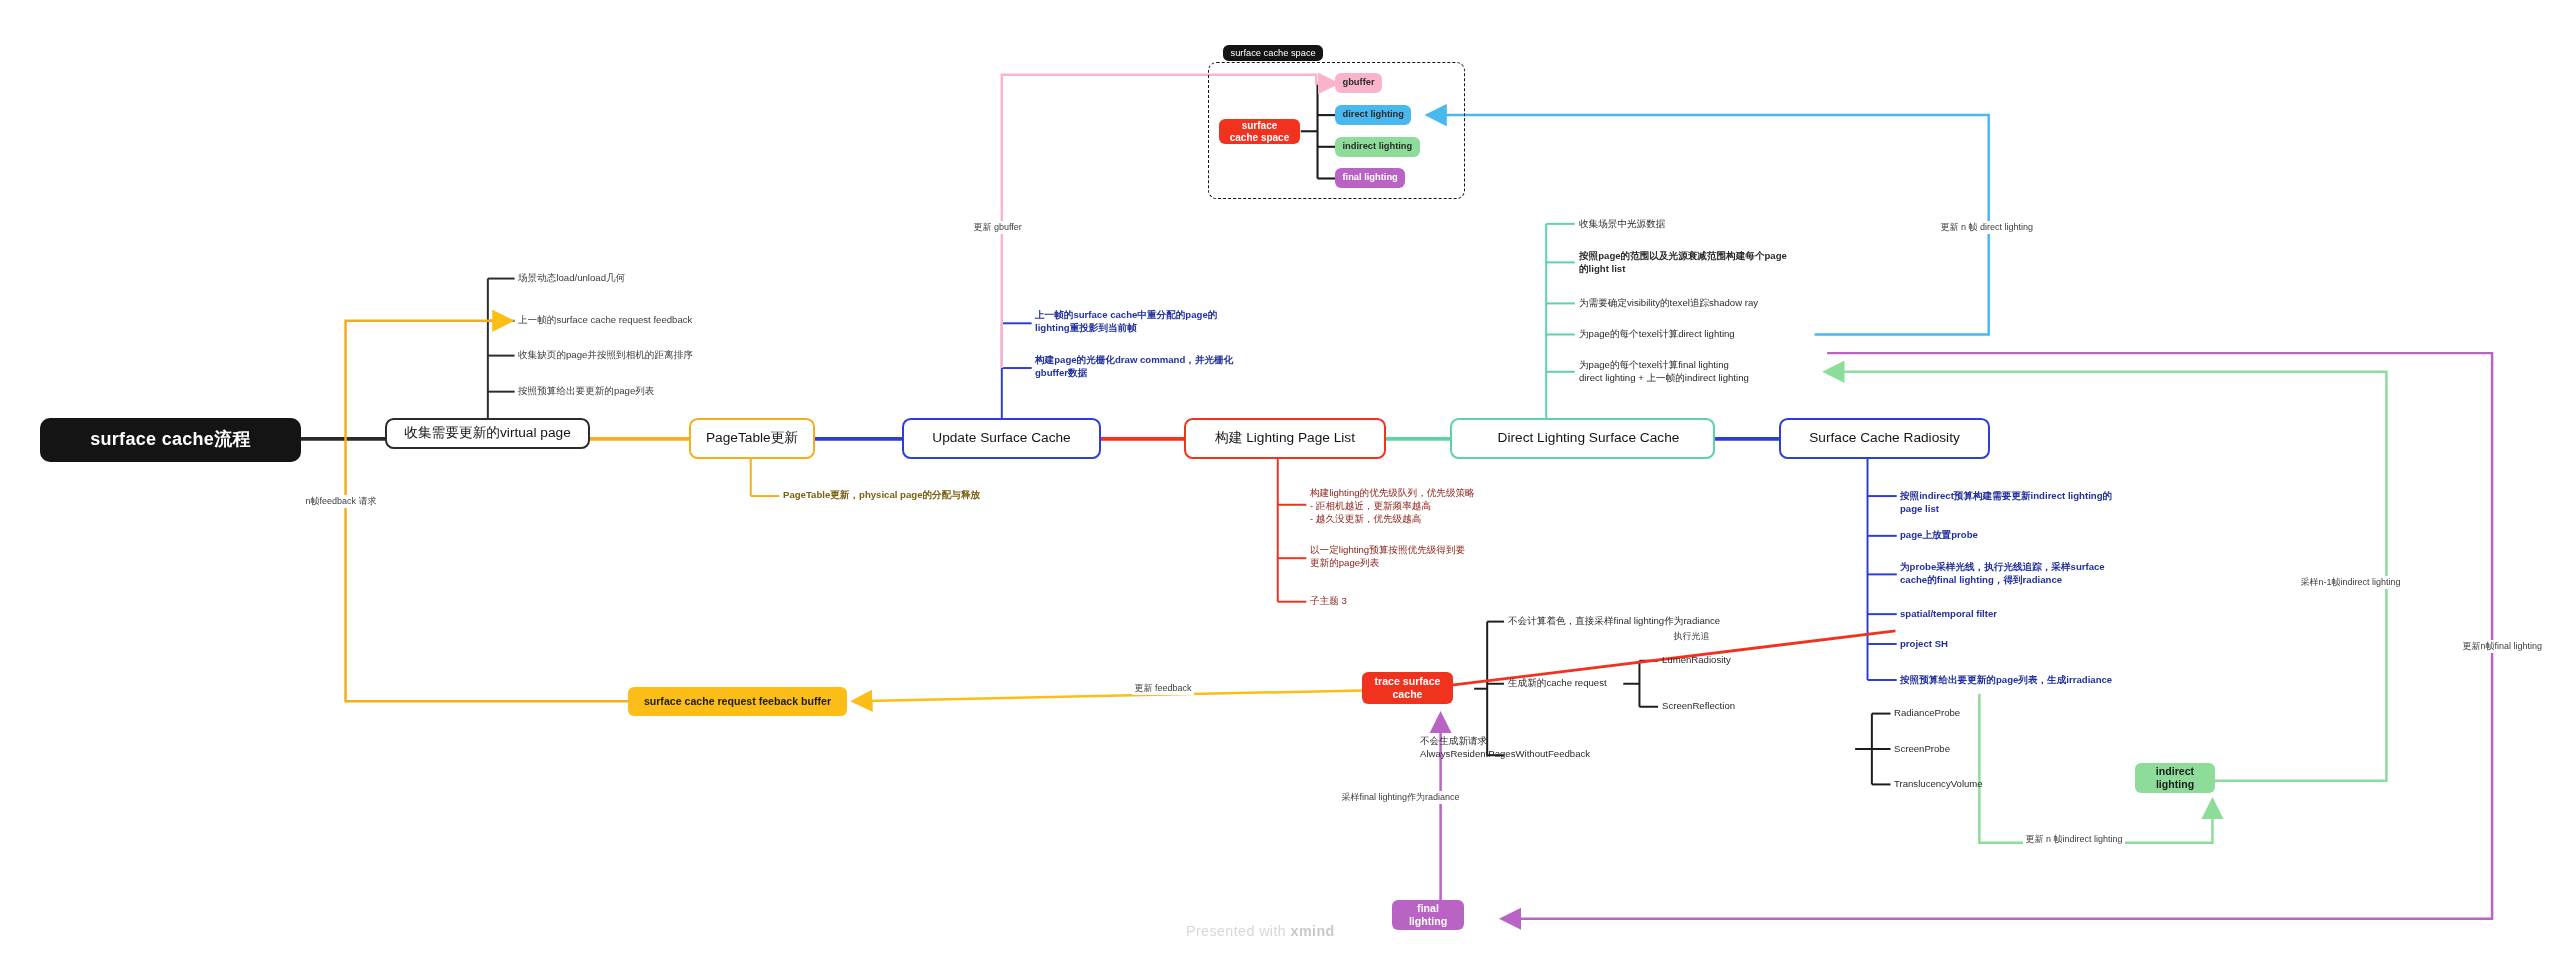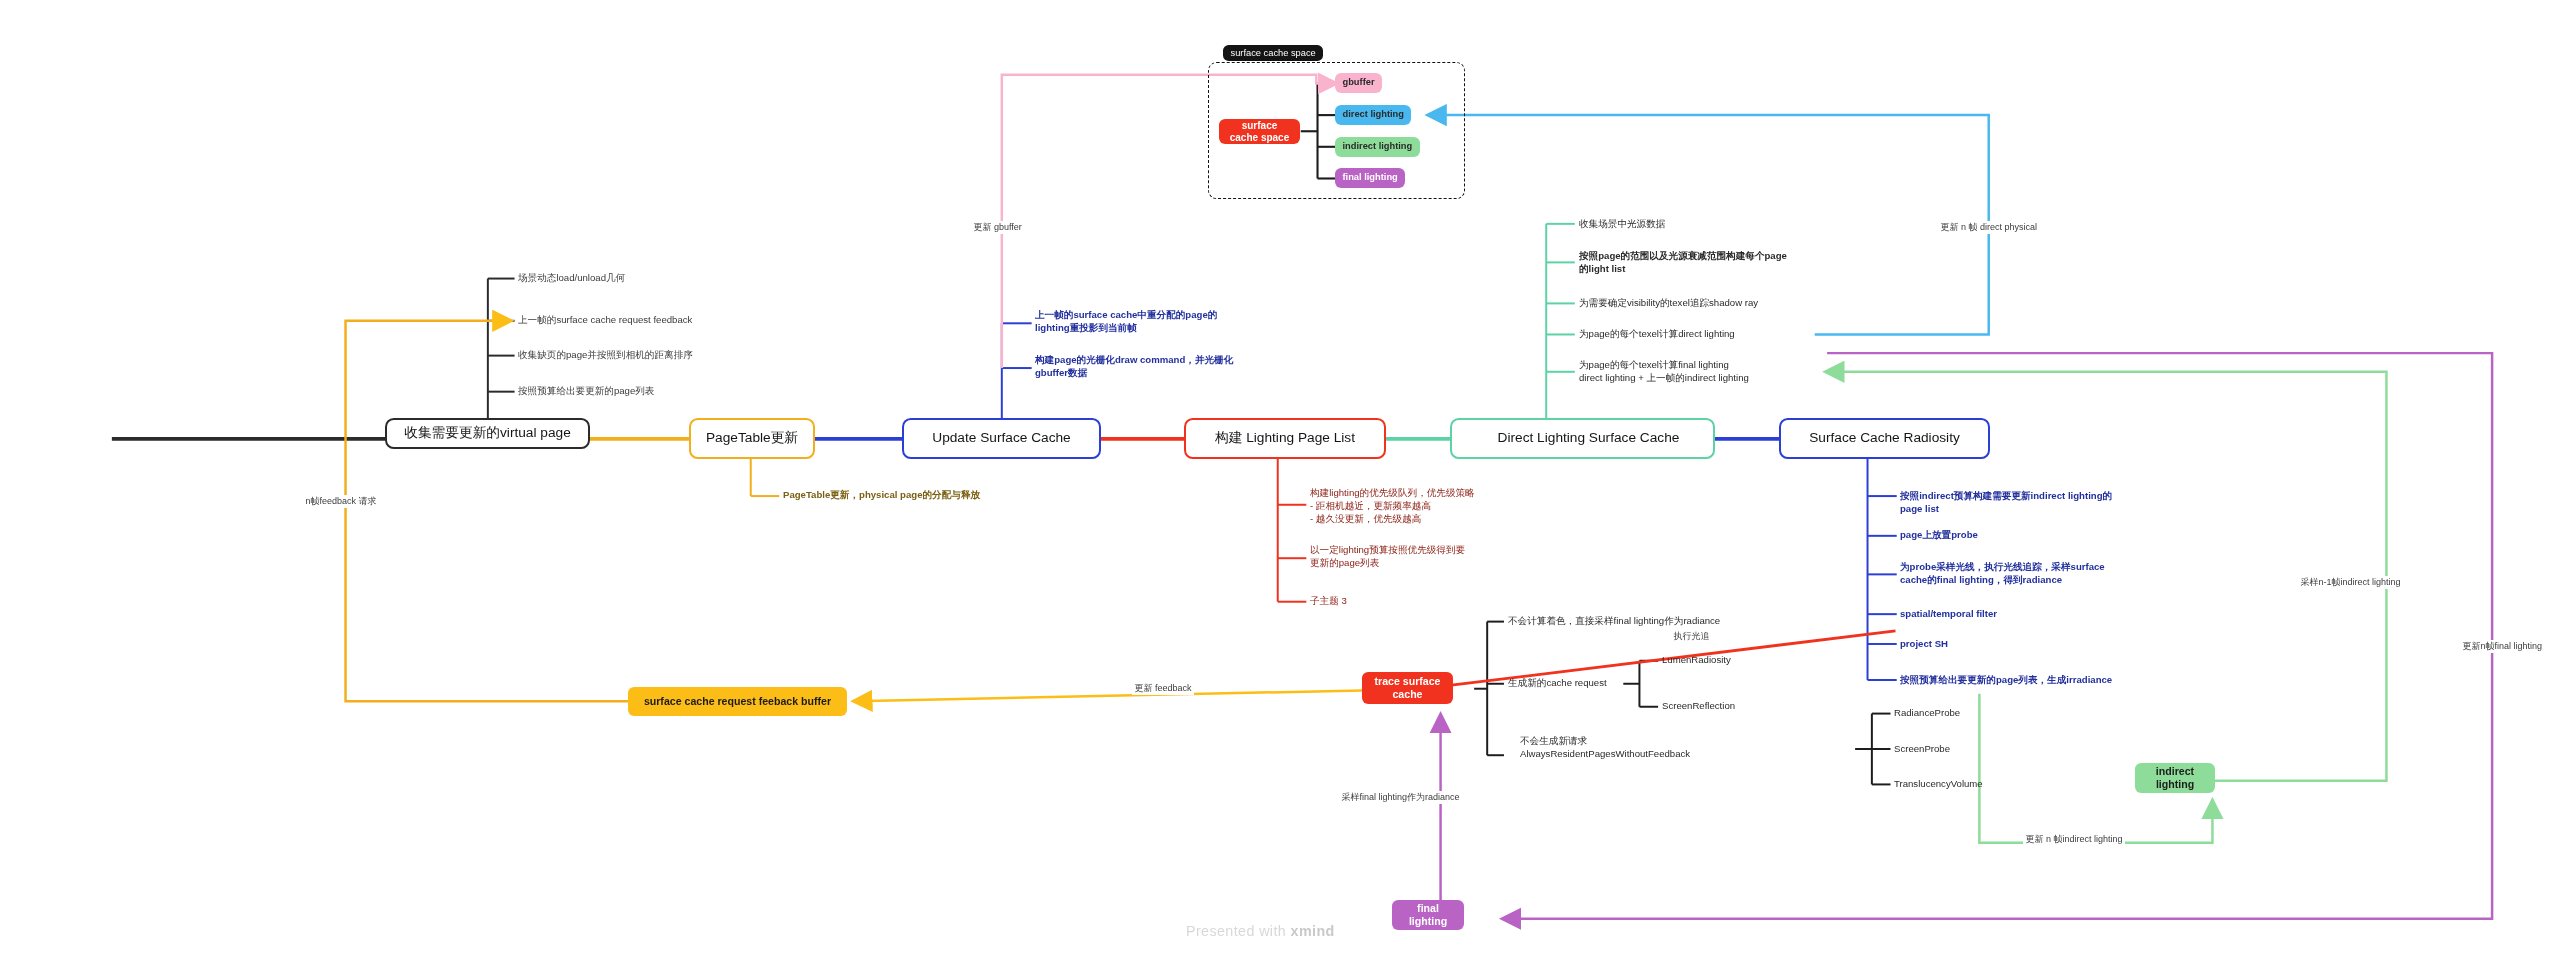--- a/index.html
+++ b/index.html
@@ -171,20 +171,23 @@
     <path d="M3560,1256 L3840,1256 L3840,700 L3840,598 L2940,598" fill="none" stroke="#8ddc9a" stroke-width="4" marker-end="url(#ah-green)"></path>
 
     <path d="M3185,1116 L3185,1356 L3560,1356 L3560,1290" fill="none" stroke="#8ddc9a" stroke-width="4" marker-end="url(#ah-green)"></path>
 
     <path d="M2620,1090 L2620,1330 L2620,1420" fill="none" stroke="#b963c4" stroke-width="0"></path>
     <path d="M2940,568 L4010,568 L4010,1478 L2420,1478" fill="none" stroke="#b963c4" stroke-width="4" marker-end="url(#ah-purple)"></path>
 
     <path d="M2318,1450 L2318,1152" fill="none" stroke="#b963c4" stroke-width="4" marker-end="url(#ah-purple)"></path>
   </svg>
 
+  <div class="node root" style="left:40px;top:418px;width:261px;height:44px;">
+    <span>surface cache流程</span>
+  </div>
 
   <div class="node main c-black" style="left:385px;top:418px;width:205px;height:31px;">
     <span>收集需要更新的virtual page</span>
   </div>
 
   <div class="node main c-amber" style="left:689px;top:418px;width:126px;height:41px;">
     <span>PageTable更新</span>
   </div>
 
   <div class="node main c-blue" style="left:902px;top:418px;width:199px;height:41px;">
@@ -272,33 +275,33 @@
   <div class="node chip dark" style="left:2135px;top:763px;height:30px;width:80px;background:#8ddc9a;color:#1d1d1d;font-size:10.6px;">
     <span>indirect lighting</span>
   </div>
 
   <div class="node chip" style="left:1392px;top:900px;height:30px;width:72px;background:#b963c4;color:#ffffff;font-size:10.6px;">
     <span>final lighting</span>
   </div>
 
   <div class="sub plain" style="left:1508px;top:615px;">不会计算着色，直接采样final lighting作为radiance</div>
   <div class="sub plain" style="left:1508px;top:677px;">生成新的cache request</div>
-  <div class="sub plain" style="left:1520px;top:735px;">不会生成新请求
+  <div class="sub plain" style="left:1420px;top:735px;">不会生成新请求
 AlwaysResidentPagesWithoutFeedback</div>
 
   <div class="sub plain" style="left:1662px;top:654px;">LumenRadiosity</div>
   <div class="sub plain" style="left:1662px;top:700px;">ScreenReflection</div>
 
   <div class="sub plain" style="left:1894px;top:707px;">RadianceProbe</div>
   <div class="sub plain" style="left:1894px;top:743px;">ScreenProbe</div>
   <div class="sub plain" style="left:1894px;top:778px;">TranslucencyVolume</div>
 
   <div class="elabel" style="left:303px;top:495px;">n帧feedback 请求</div>
   <div class="elabel" style="left:971px;top:221px;">更新 gbuffer</div>
-  <div class="elabel" style="left:1938px;top:221px;">更新 n 帧 direct physical</div>
+  <div class="elabel" style="left:1938px;top:221px;">更新 n 帧 direct lighting</div>
   <div class="elabel" style="left:1132px;top:682px;">更新 feedback</div>
   <div class="elabel" style="left:1339px;top:791px;">采样final lighting作为radiance</div>
   <div class="elabel" style="left:2298px;top:576px;">采样n-1帧indirect lighting</div>
   <div class="elabel" style="left:2460px;top:640px;">更新n帧final lighting</div>
   <div class="elabel" style="left:2023px;top:833px;">更新 n 帧indirect lighting</div>
   <div class="elabel" style="left:1671px;top:630px;">执行光追</div>
 
   <div class="watermark" style="left:1186px;top:923px;">
     <span>Presented with </span><b>xmind</b>
   </div>

